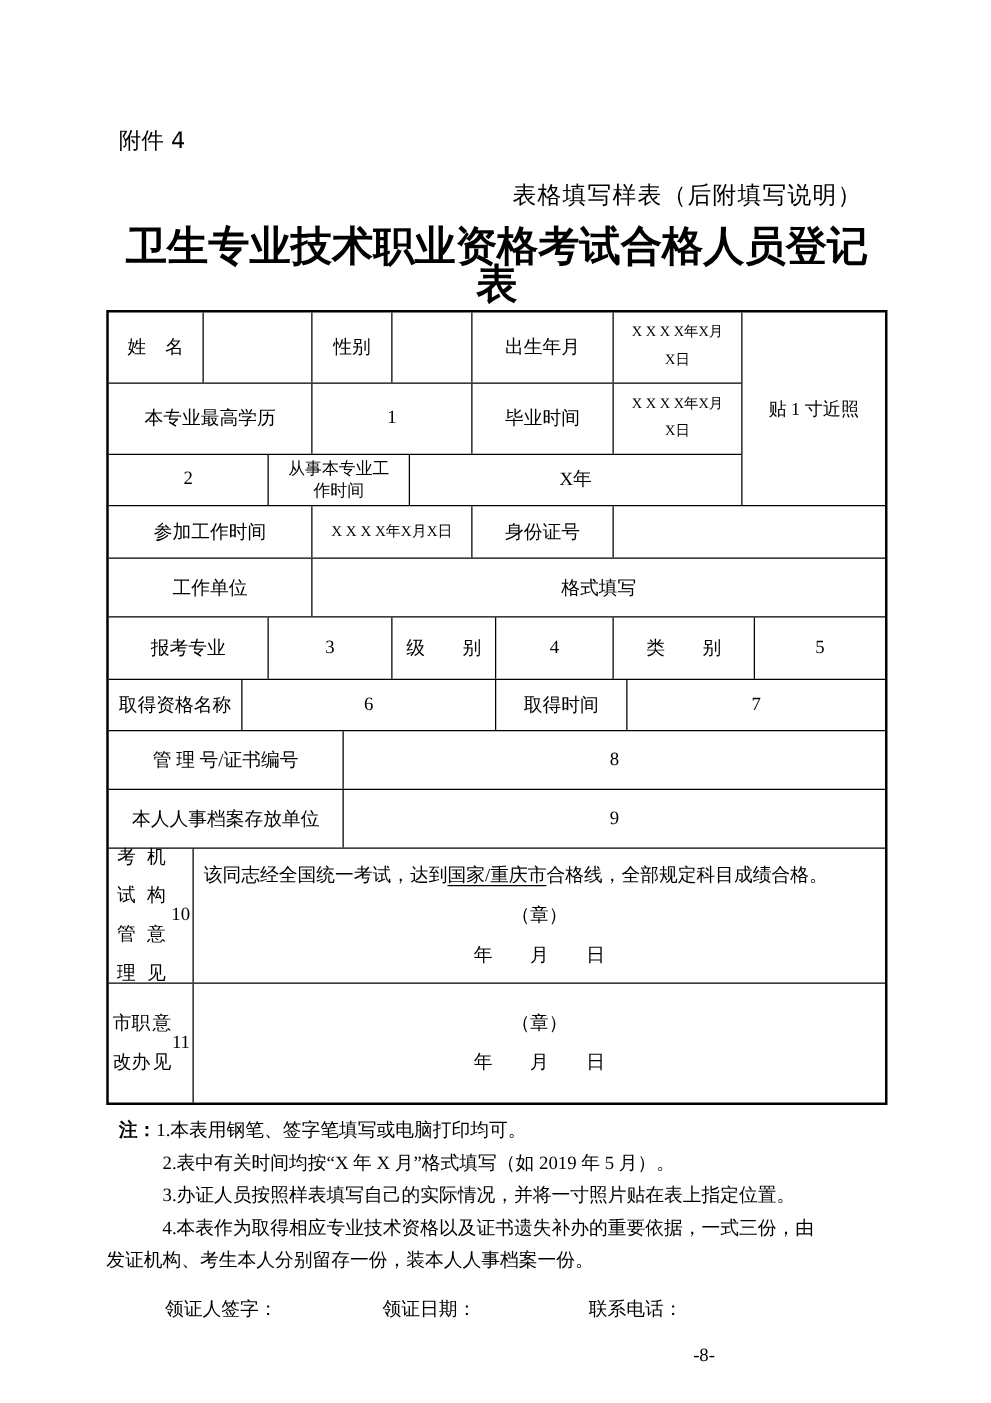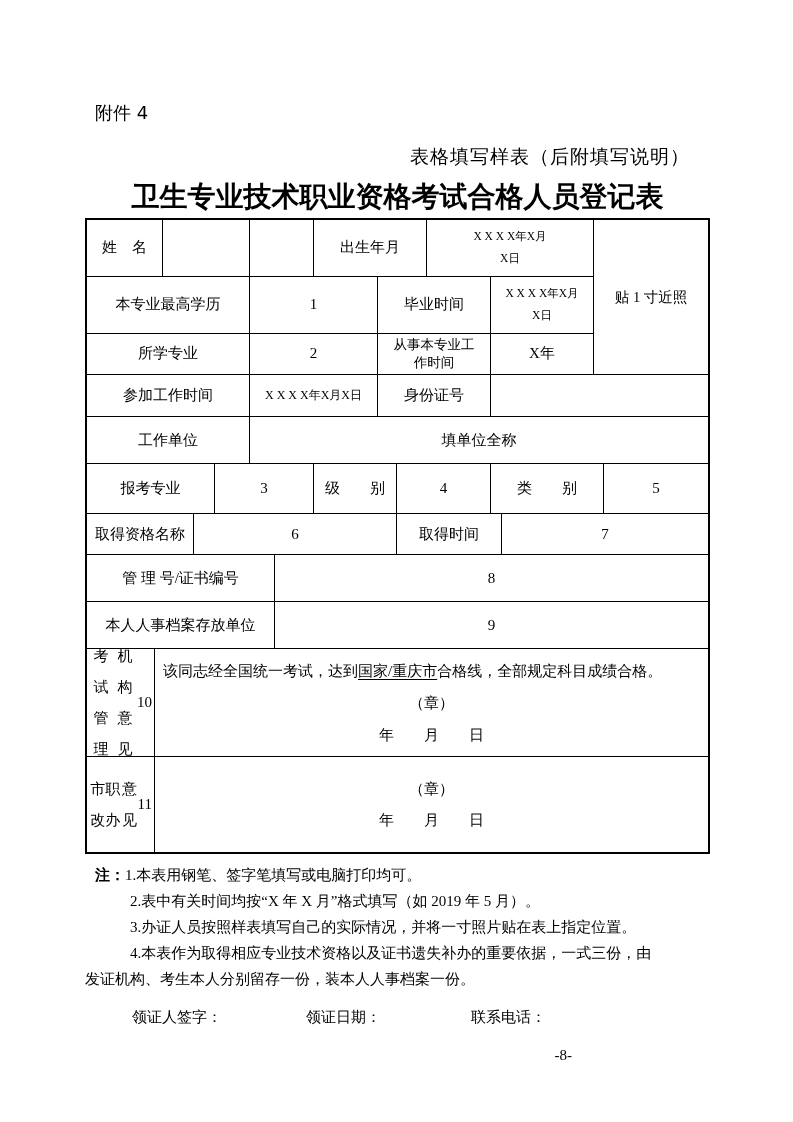--- a/index.html
+++ b/index.html
@@ -12,21 +12,21 @@
   .attachment {
     font-family:"DejaVu Sans", sans-serif;
     font-size:18px; line-height:25px; padding-left:10px;
   }
   .subtitle {
     font-size:19px; line-height:24px; margin-top:20px;
     text-align:right; padding-right:20px; letter-spacing:1px;
   }
   .title {
     font-family:"DejaVu Sans", sans-serif;
-    font-size:28px; font-weight:bold; text-align:center;
+    font-size:33px; font-weight:bold; text-align:center;
     margin:13px 0 6px 0; line-height:30px;
   }
   .form-table { width:625px; border:2px solid #000; box-sizing:border-box; }
   .trow { display:flex; border-bottom:1.5px solid #000; box-sizing:border-box; }
   .trow.last { border-bottom:none; }
   .c {
     border-right:1.5px solid #000; box-sizing:border-box;
     display:flex; align-items:center; justify-content:center;
     text-align:center; font-size:15px; padding:2px;
   }
@@ -75,20 +75,23 @@
     <div class="band1">
       <div class="band1-left">
         <div class="b1row" style="height:57px">
           <div class="c" style="flex:0 0 76px">
               <span>姓　名</span>
             </div>
           <div class="c" style="flex:0 0 87px">
               <span></span>
             </div>
           <div class="c" style="flex:0 0 64px">
+              <span>性别</span>
+            </div>
+          <div class="c" style="flex:0 0 64px">
               <span></span>
             </div>
           <div class="c" style="flex:0 0 113px">
               <span>出生年月</span>
             </div>
           <div class="c xs" style="flex:1">
             <div>
               <div>X X X X年X月</div>
               <div>X日</div>
             </div>
@@ -105,23 +108,20 @@
               <span>毕业时间</span>
             </div>
           <div class="c xs" style="flex:1">
             <div>
               <div>X X X X年X月</div>
               <div>X日</div>
             </div>
           </div>
         </div>
         <div class="b1row last">
-          <div class="c" style="flex:0 0 163px">
-              <span>所学专业</span>
-            </div>
           <div class="c" style="flex:0 0 128px">
               <span>2</span>
             </div>
           <div class="c wrapcell" style="flex:0 0 113px">
               <div class="inner">从事本专业工作时间</div>
             </div>
           <div class="c" style="flex:1">
               <span>X年</span>
             </div>
         </div>
@@ -144,21 +144,21 @@
       <div class="c" style="flex:1">
           <span></span>
         </div>
     </div>
 
     <div class="trow" style="height:47px">
       <div class="c" style="flex:0 0 163px">
           <span>工作单位</span>
         </div>
       <div class="c" style="flex:1">
-          <span>填单位全称</span>
+          <span>格式填写</span>
         </div>
     </div>
 
     <div class="trow" style="height:50px">
       <div class="c" style="flex:0 0 128px">
           <span>报考专业</span>
         </div>
       <div class="c" style="flex:0 0 99px">
           <span>3</span>
         </div>

